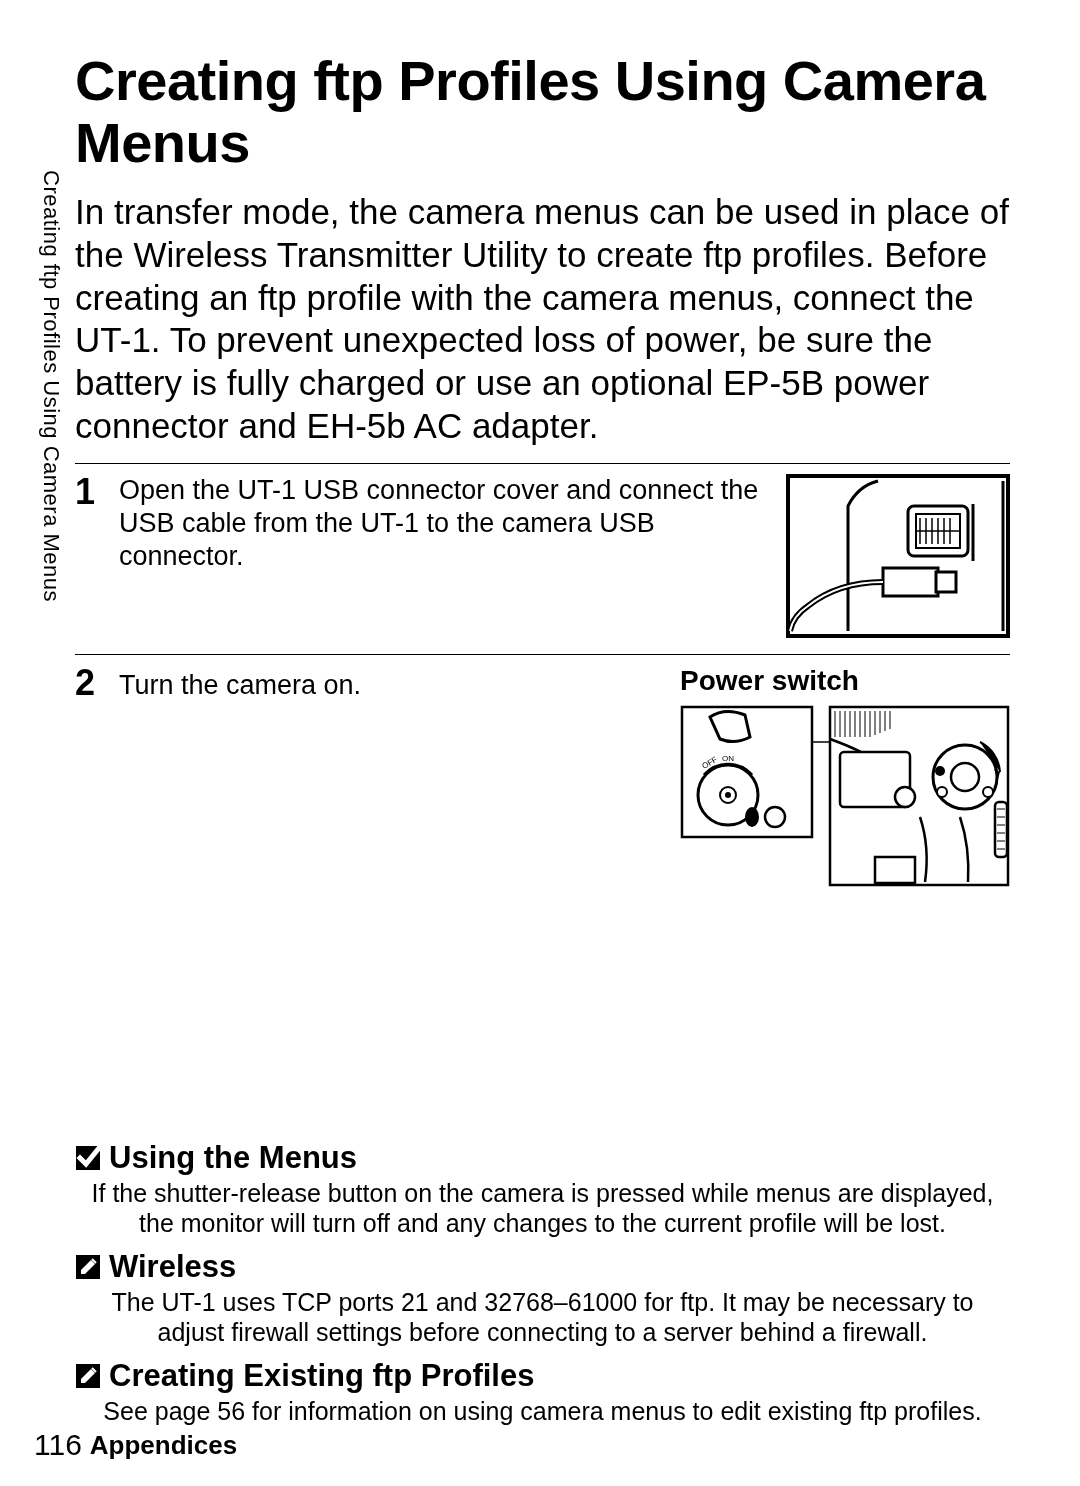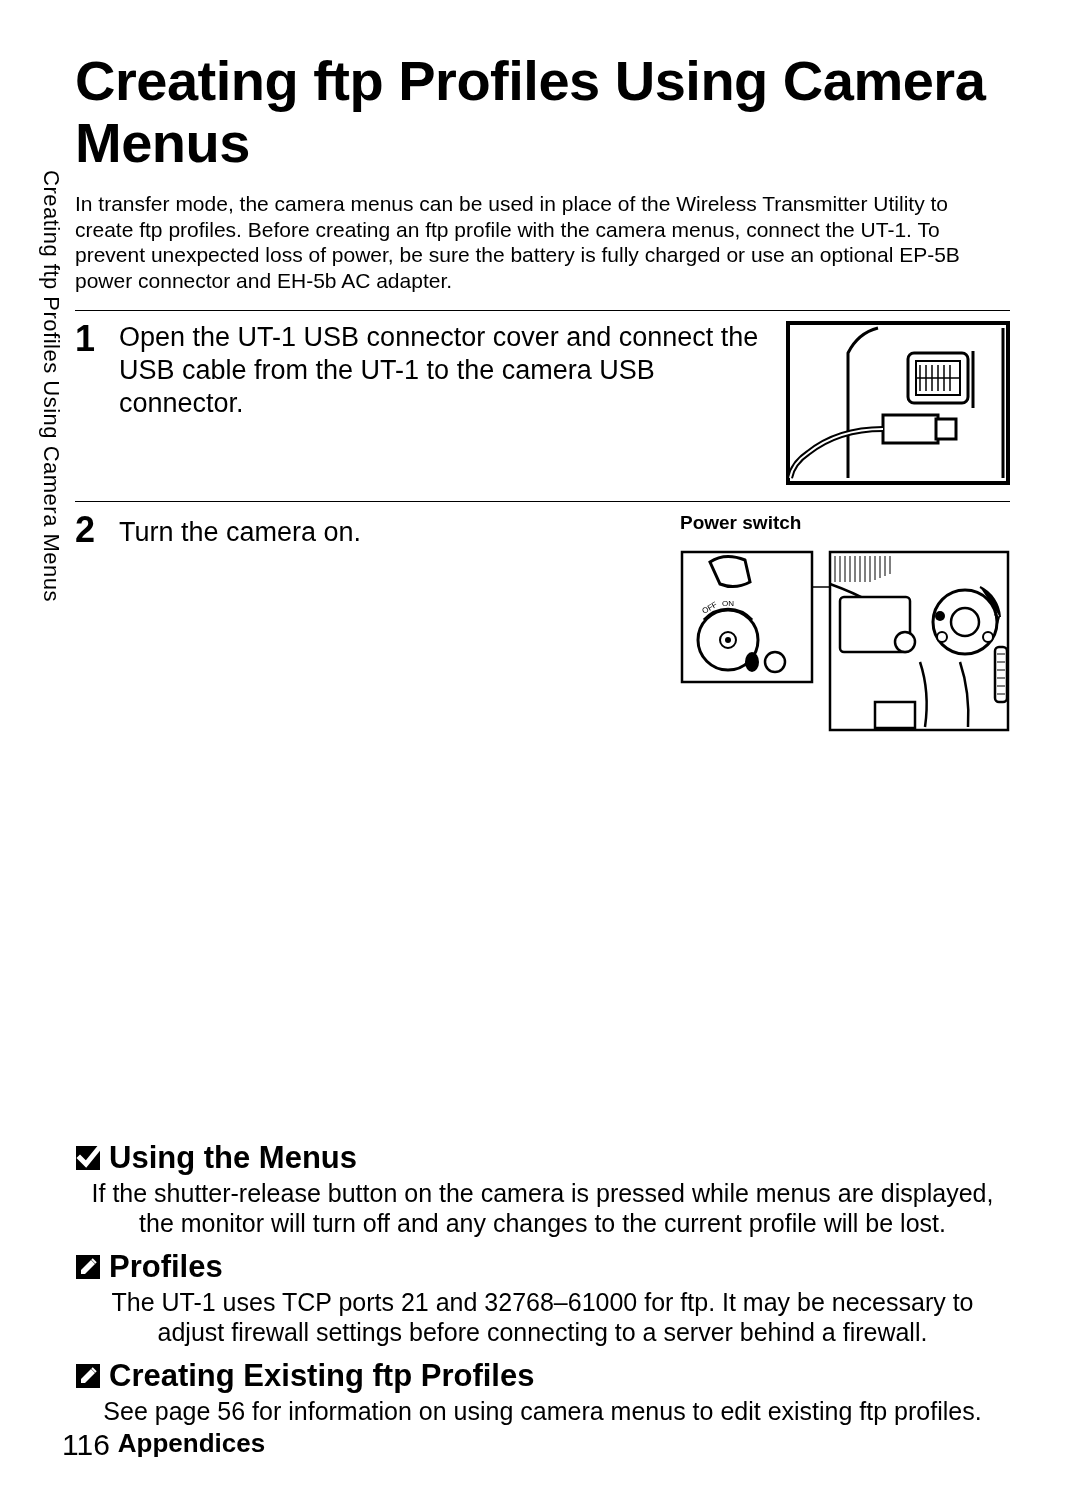--- a/index.html
+++ b/index.html
@@ -30,21 +30,21 @@
     font-weight: 400;
   }
   .title {
     font-size: 56px;
     font-weight: 700;
     line-height: 1.1;
     margin: 0 0 18px 0;
     letter-spacing: -0.5px;
   }
   .intro {
-    font-size: 21px;
+    font-size: 35px;
     line-height: 1.22;
     margin: 0 0 16px 0;
   }
   .step-block {
     border-top: 1px solid #000;
     padding: 10px 0 12px 0;
     display: flex;
     gap: 14px;
   }
   .step-block.sep-bottom {
@@ -91,22 +91,22 @@
     line-height: 1.22;
     flex: 1;
     padding-top: 4px;
   }
   .step2-right {
     width: 330px;
     flex-shrink: 0;
   }
   .power-label {
     font-weight: 700;
-    font-size: 19px;
-    margin-bottom: 8px;
+    font-size: 28px;
+    margin-bottom: 0;
   }
   .fig-power {
     width: 330px;
     height: 190px;
     position: relative;
   }
   .notes {
     position: absolute;
     left: 75px;
     right: 70px;
@@ -131,23 +131,22 @@
   .note-body {
     font-size: 25px;
     line-height: 1.22;
     text-align: center;
   }
   .footer {
     position: absolute;
     left: 34px;
     bottom: 24px;
     display: flex;
-    align-items: flex-start;
+    align-items: center;
     gap: 8px;
-    margin-left: 28px;
   }
   .page-num {
     font-size: 30px;
     font-weight: 400;
   }
   .footer-label {
     font-size: 26px;
     font-weight: 700;
   }
 </style>
@@ -282,21 +281,21 @@
       <div class="note-body">If the shutter-release button on the camera is pressed while menus are displayed, the monitor will turn off and any changes to the current profile will be lost.</div>
     </div>
 
     <div class="note-item">
       <div class="note-head">
         <svg class="note-icon" viewBox="0 0 26 26">
           <rect x="1" y="1" width="24" height="24" fill="#000"></rect>
           <path d="M6 20 L6 16 L16 6 L20 10 L10 20 Z" fill="#fff"></path>
           <path d="M17 5 L21 9" stroke="#fff" stroke-width="2"></path>
         </svg>
-        <span>Profiles</span>
+        <span>Wireless</span>
       </div>
       <div class="note-body">The UT-1 uses TCP ports 21 and 32768–61000 for ftp.  It may be necessary to adjust firewall settings before connecting to a server behind a firewall.</div>
     </div>
 
     <div class="note-item">
       <div class="note-head">
         <svg class="note-icon" viewBox="0 0 26 26">
           <rect x="1" y="1" width="24" height="24" fill="#000"></rect>
           <path d="M6 20 L6 16 L16 6 L20 10 L10 20 Z" fill="#fff"></path>
           <path d="M17 5 L21 9" stroke="#fff" stroke-width="2"></path>

